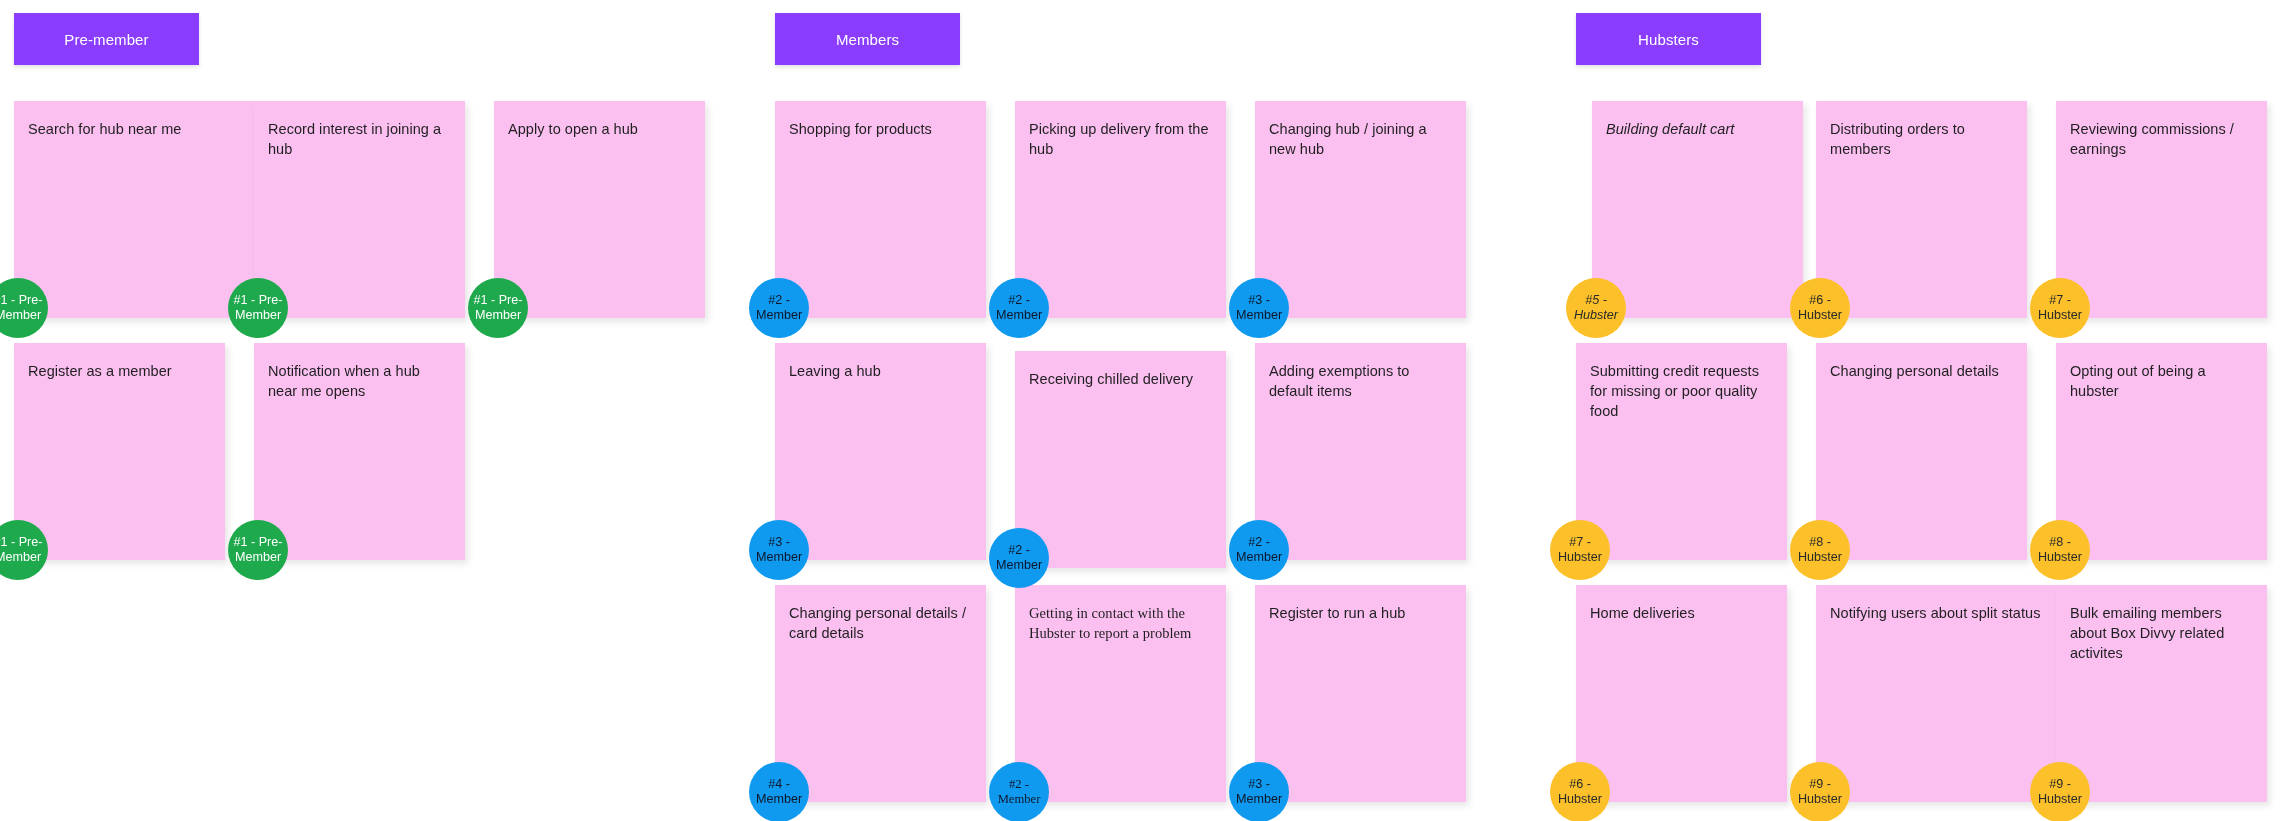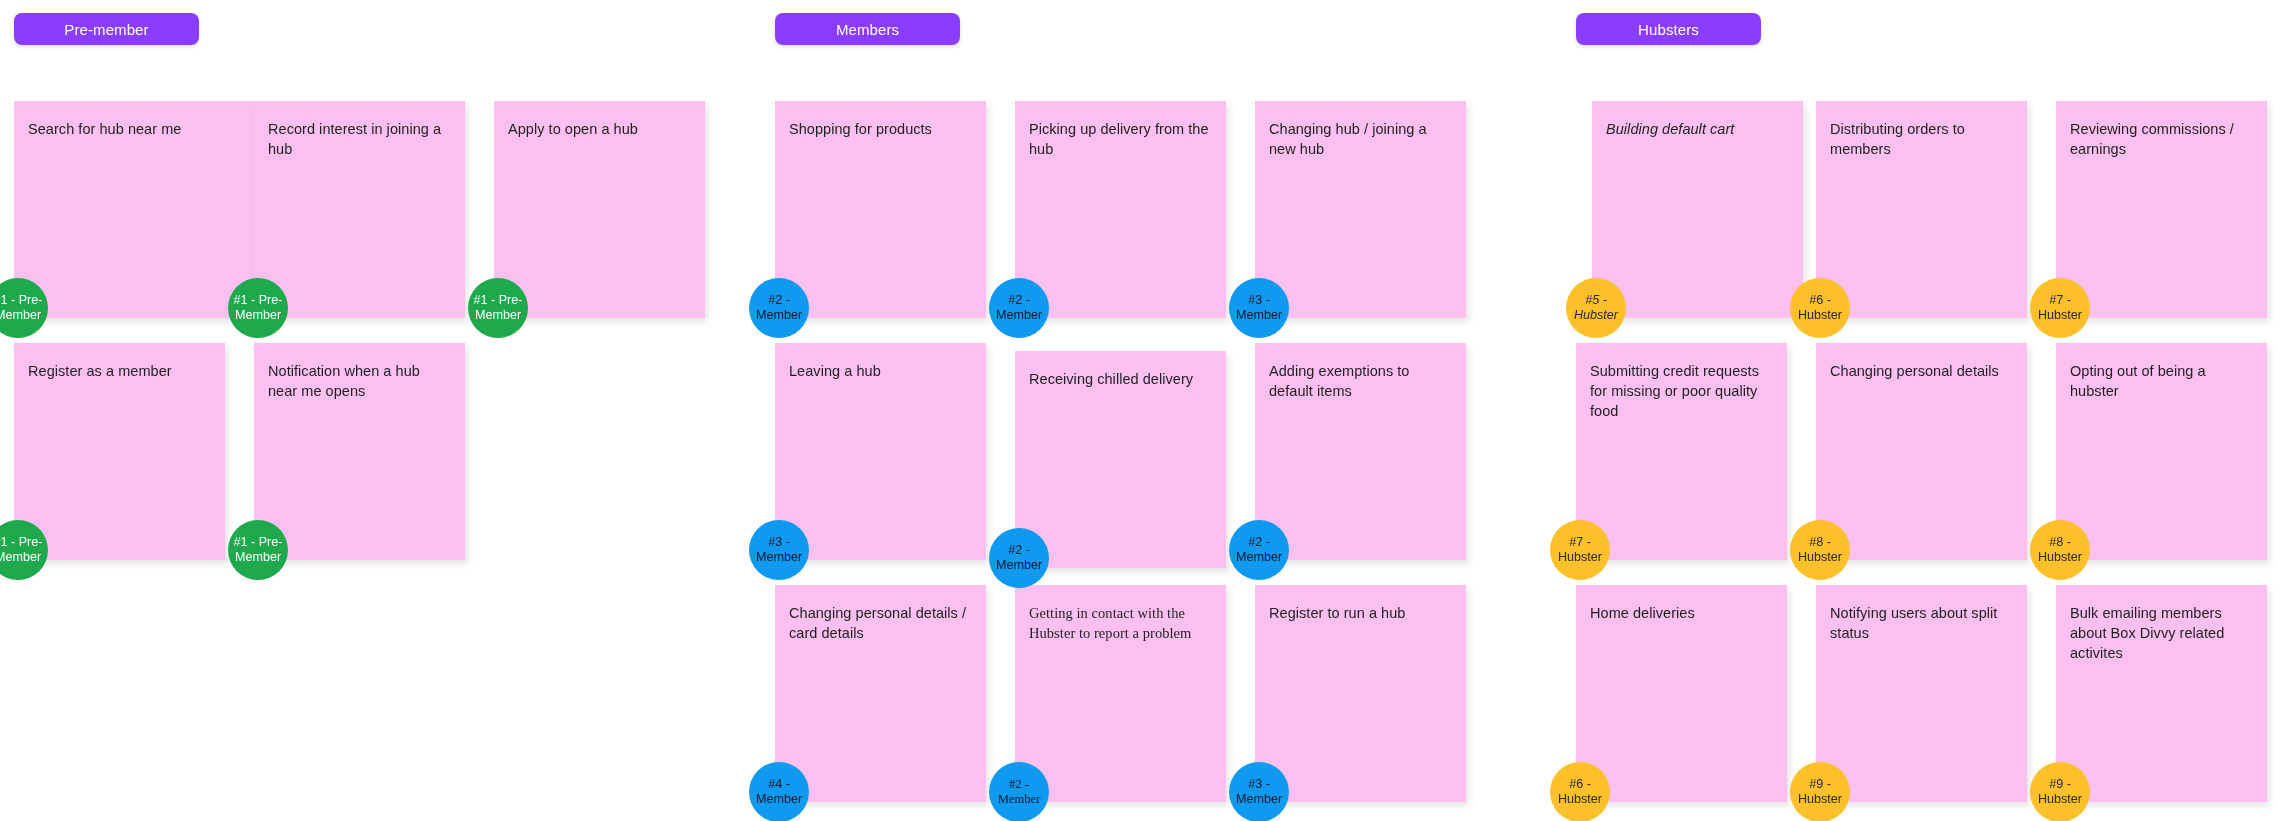--- a/index.html
+++ b/index.html
@@ -27,23 +27,23 @@
     position: absolute;
     top: 0;
   }
 
   
   .col-header {
     position: absolute;
     top: 13px;
     left: 0;
     width: 185px;
-    height: 32px;
+    height: 52px;
     background: #8B3DFF;
-    border-radius: 8px;
+    border-radius: 0;
     display: flex;
     align-items: center;
     justify-content: center;
     box-shadow: 0 2px 4px rgba(0,0,0,0.13);
   }
   .col-header-label {
     color: #ffffff;
     font-size: 15px;
     line-height: 1;
     letter-spacing: 0.1px;
@@ -240,21 +240,21 @@
           <div class="bubble yellow">
             <span class="bubble-label">#8 - Hubster</span>
           </div>
         </div>
         <div class="card" style="left: 0px; top: 484px;">
           <div class="card-text">Home deliveries</div>
           <div class="bubble yellow">
             <span class="bubble-label">#6 - Hubster</span>
           </div>
         </div>
-        <div class="card" style="left: 240px; top: 484px;">
+        <div class="card" style="left: 240px; top: 484px; padding-left: 41px;">
           <div class="card-text">Notifying users about split status</div>
           <div class="bubble yellow">
             <span class="bubble-label">#9 - Hubster</span>
           </div>
         </div>
         <div class="card" style="left: 480px; top: 484px;">
           <div class="card-text">Bulk emailing members about Box Divvy related activites</div>
           <div class="bubble yellow">
             <span class="bubble-label">#9 - Hubster</span>
           </div>

